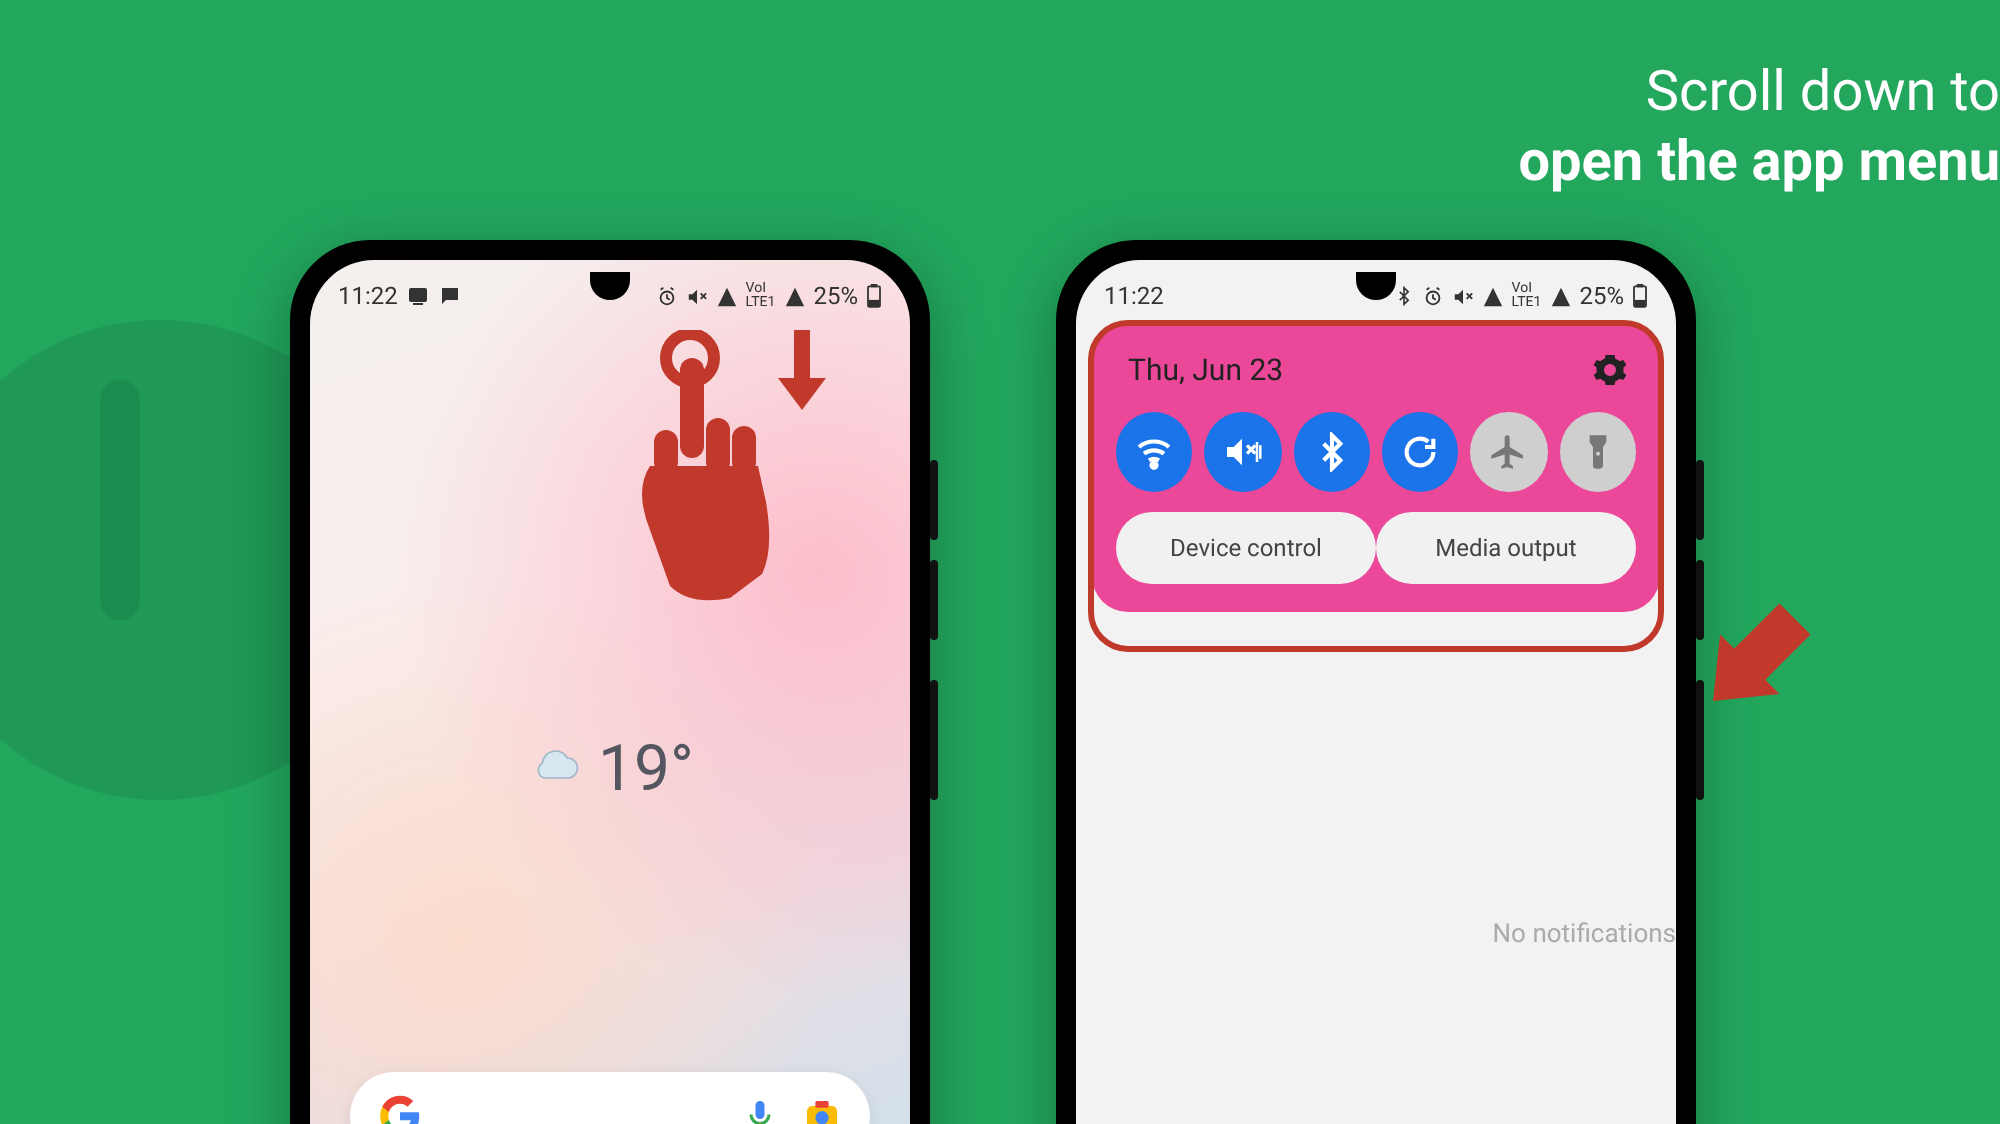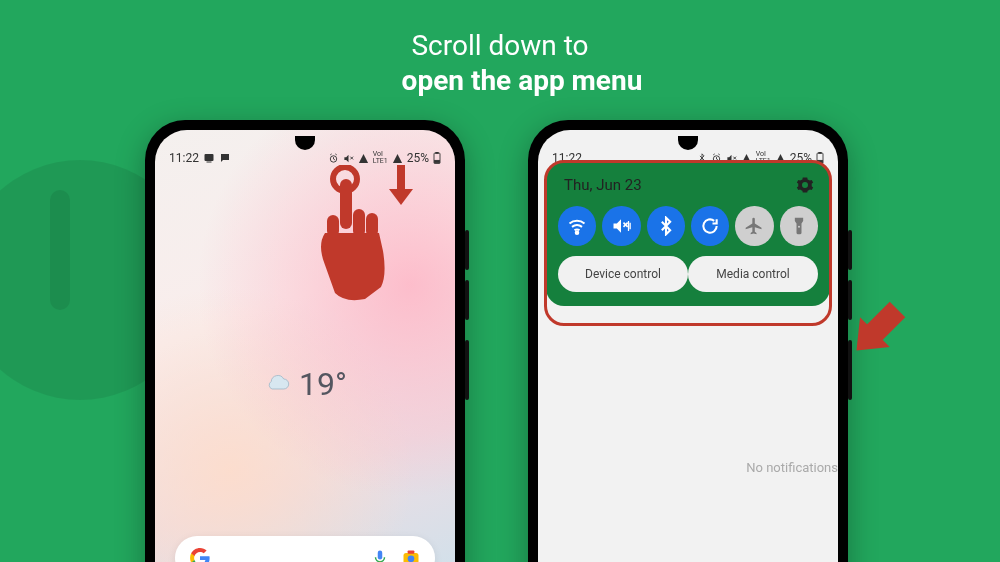--- a/index.html
+++ b/index.html
@@ -27,21 +27,21 @@
     left: 50px;
     width: 20px;
     height: 120px;
     background: rgba(0,0,0,0.08);
     border-radius: 10px;
   }
   .headline {
     position: absolute;
     top: 28px;
     width: 100%;
-    text-align: center;
+    text-align: right;
     color: #fff;
     font-size: 28px;
     line-height: 1.25;
   }
   .headline .line1 { font-weight: 400; }
   .headline .line2 { font-weight: 700; padding-left: 44px; }
 
   .phone {
     position: absolute;
     width: 320px;
@@ -77,21 +77,21 @@
     width: 20px;
     height: 14px;
     background: #000;
     border-radius: 0 0 12px 12px;
     z-index: 20;
   }
 
   
   .statusbar {
     position: absolute;
-    top: 10px; left: 0; right: 0;
+    top: 0; left: 0; right: 0;
     height: 28px;
     display: flex;
     align-items: center;
     justify-content: space-between;
     padding: 4px 14px 0 14px;
     font-size: 12px;
     color: #333;
     z-index: 15;
   }
   .statusbar .left, .statusbar .right {
@@ -148,21 +148,21 @@
   }
 
   
   .shade-bg {
     position: absolute; inset: 0;
     background: #f2f2f2;
   }
   .shade-panel {
     position: absolute;
     top: 32px; left: 8px; right: 8px;
-    background: #15803d;
+    background: #ec4899;
     border-radius: 18px;
     padding: 12px 12px 14px 12px;
   }
   .highlight-box {
     position: absolute;
     top: 30px; left: 6px; right: 6px;
     height: 160px;
     border: 3px solid #c0392b;
     border-radius: 20px;
     z-index: 25;
@@ -409,21 +409,21 @@
               <path d="M7 2h10v4l-2 3v11a2 2 0 0 1-2 2h-2a2 2 0 0 1-2-2V9L7 6V2z"></path>
               <circle cx="12" cy="13" r="1.2" fill="#cfcfcf"></circle>
             </svg>
         </div>
       </div>
       <div class="qs-btns">
         <div class="qs-pill">
           <span>Device control</span>
         </div>
         <div class="qs-pill">
-          <span>Media control</span>
+          <span>Media output</span>
         </div>
       </div>
     </div>
 
     <div class="highlight-box"></div>
 
     <div class="no-notif">No notifications</div>
   </div>
 </div>
 

